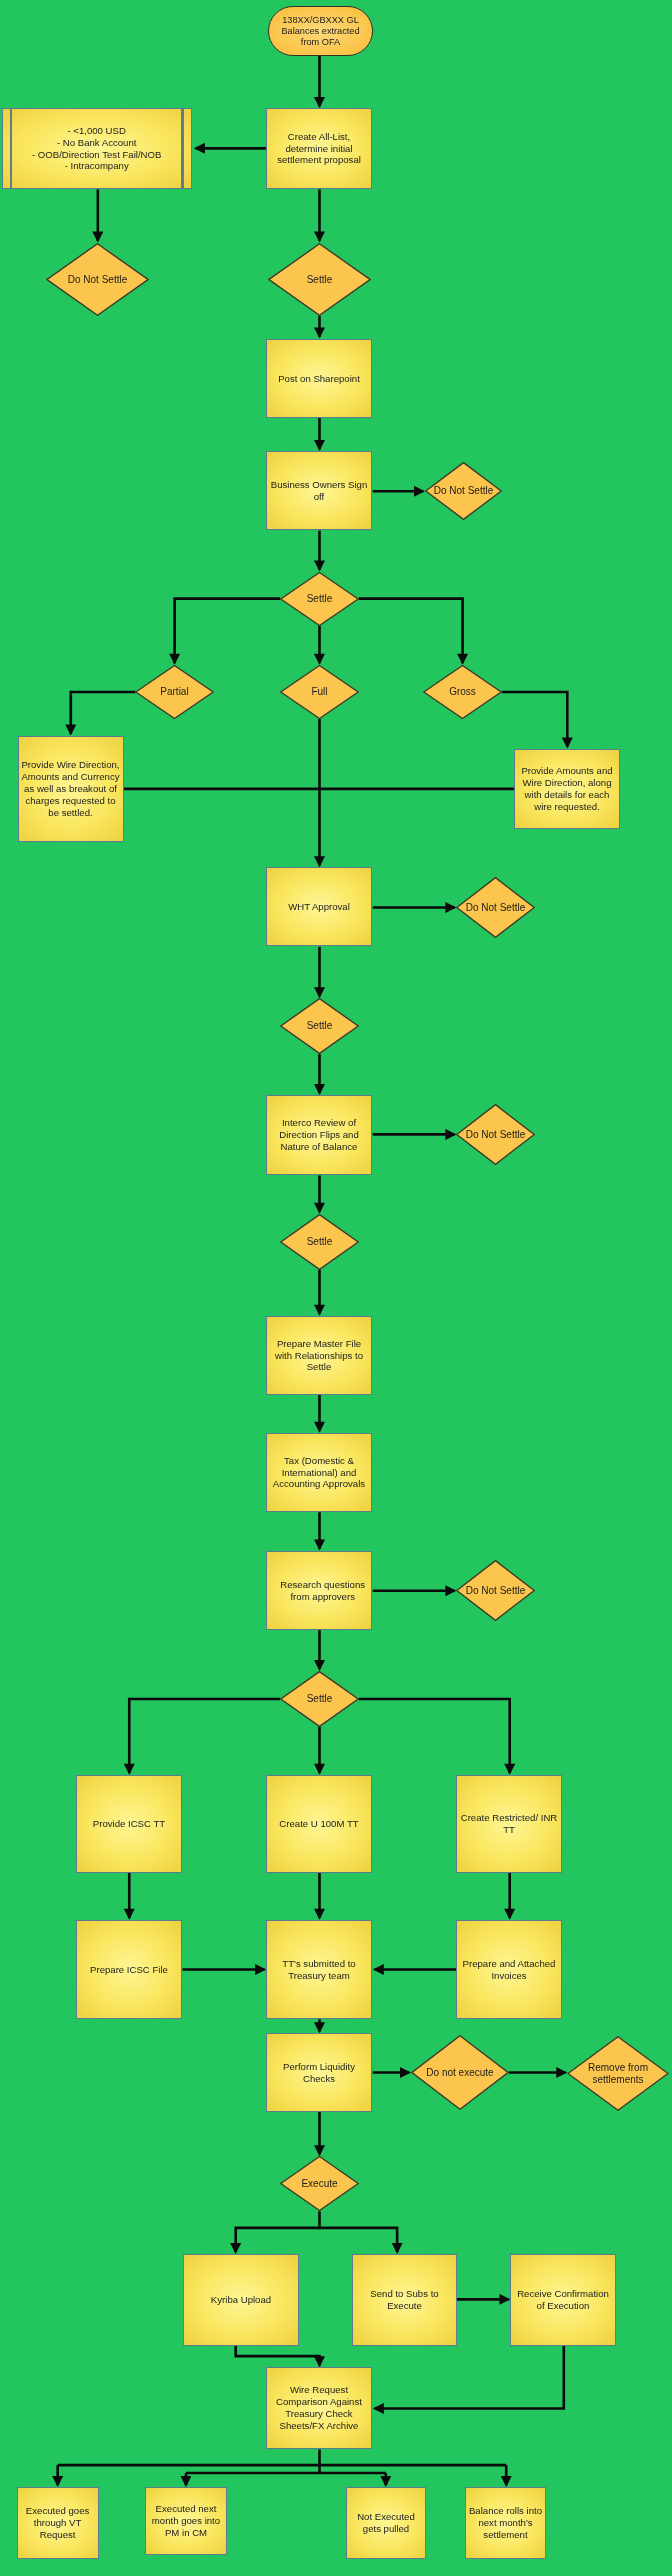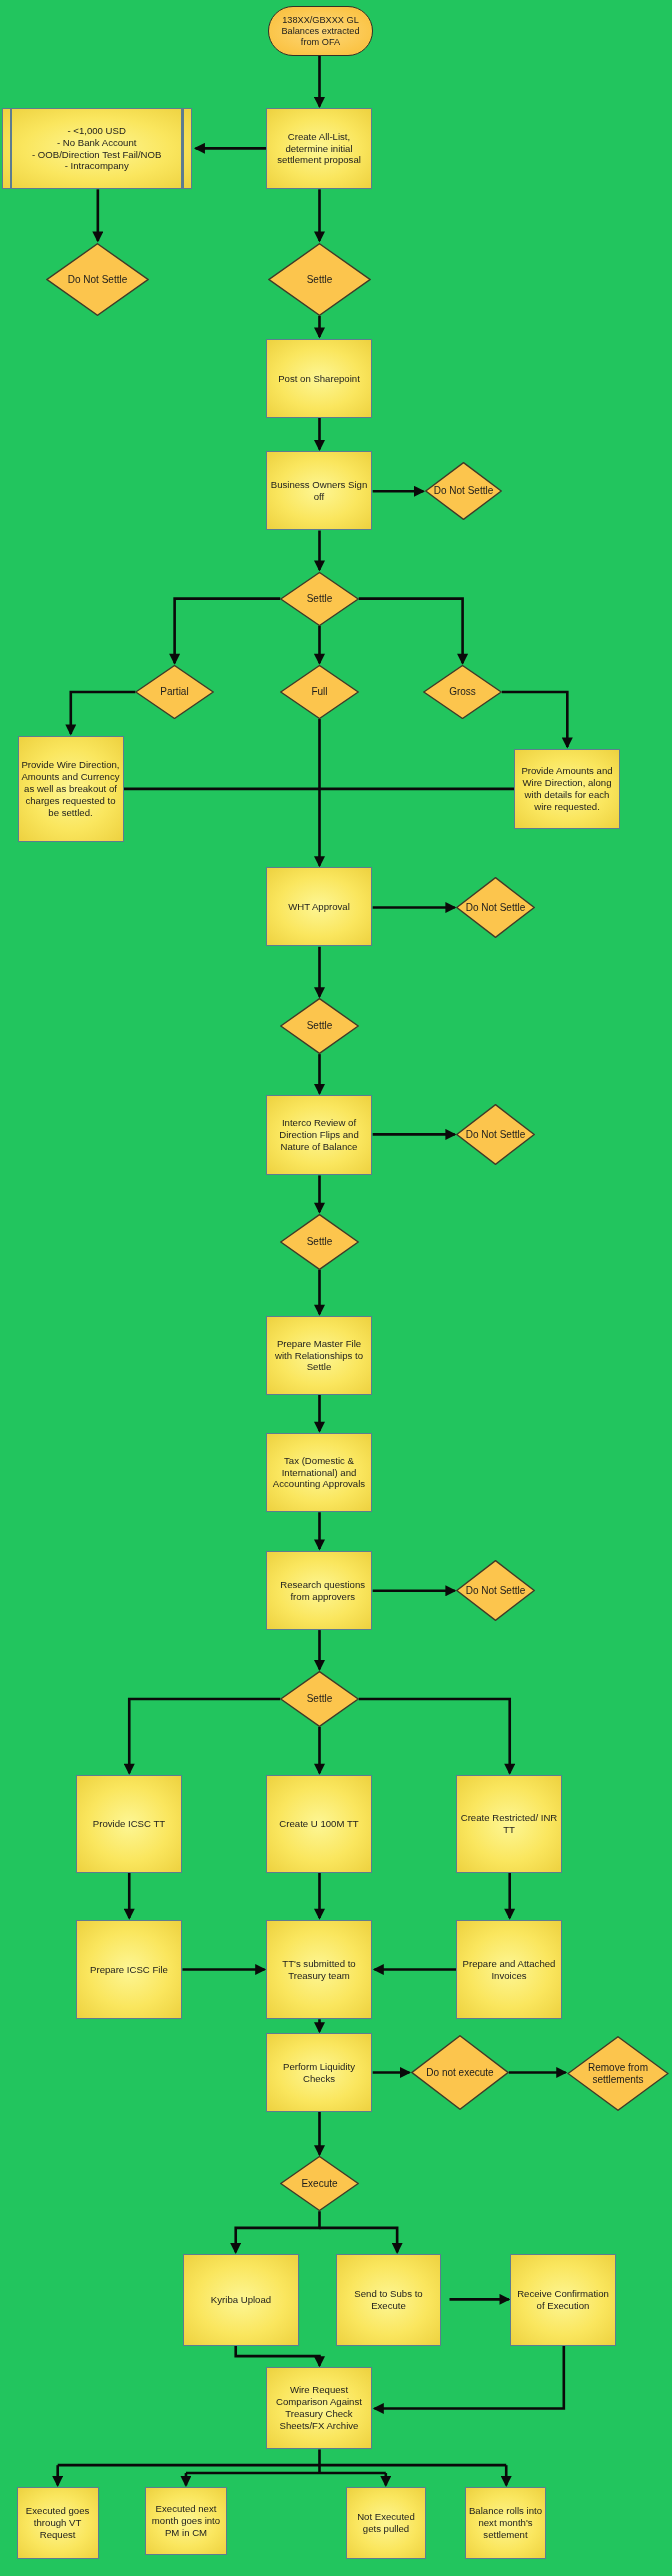--- a/index.html
+++ b/index.html
@@ -236,21 +236,21 @@
     </div>
     <div class="node decision" style="left: 280px; top: 2156px; width: 79px; height: 55px;">
       <svg viewBox="0 0 100 100" preserveAspectRatio="none">
         <polygon points="50,1 99,50 50,99 1,50" fill="#FCC54D" stroke="#403A28" stroke-width="1.4" vector-effect="non-scaling-stroke"></polygon>
       </svg>
       <div class="lbl">Execute</div>
     </div>
     <div class="node process" style="left: 183px; top: 2254px; width: 116px; height: 92px;">
       <div class="lbl">Kyriba Upload</div>
     </div>
-    <div class="node process" style="left: 336px; top: 2254px; width: 105px; height: 92px; text-align: center;">
+    <div class="node process" style="left: 352px; top: 2254px; width: 105px; height: 92px; text-align: center;">
       <div class="lbl">Send to Subs to Execute</div>
     </div>
     <div class="node process" style="left: 510px; top: 2254px; width: 106px; height: 92px;">
       <div class="lbl">Receive Confirmation of Execution</div>
     </div>
     <div class="node process" style="left: 266px; top: 2367px; width: 106px; height: 82px;">
       <div class="lbl">Wire Request Comparison Against Treasury Check Sheets/FX Archive</div>
     </div>
     <div class="node process" style="left: 16.6px; top: 2487px; width: 82px; height: 72px;">
       <div class="lbl">Executed goes through VT Request</div>

